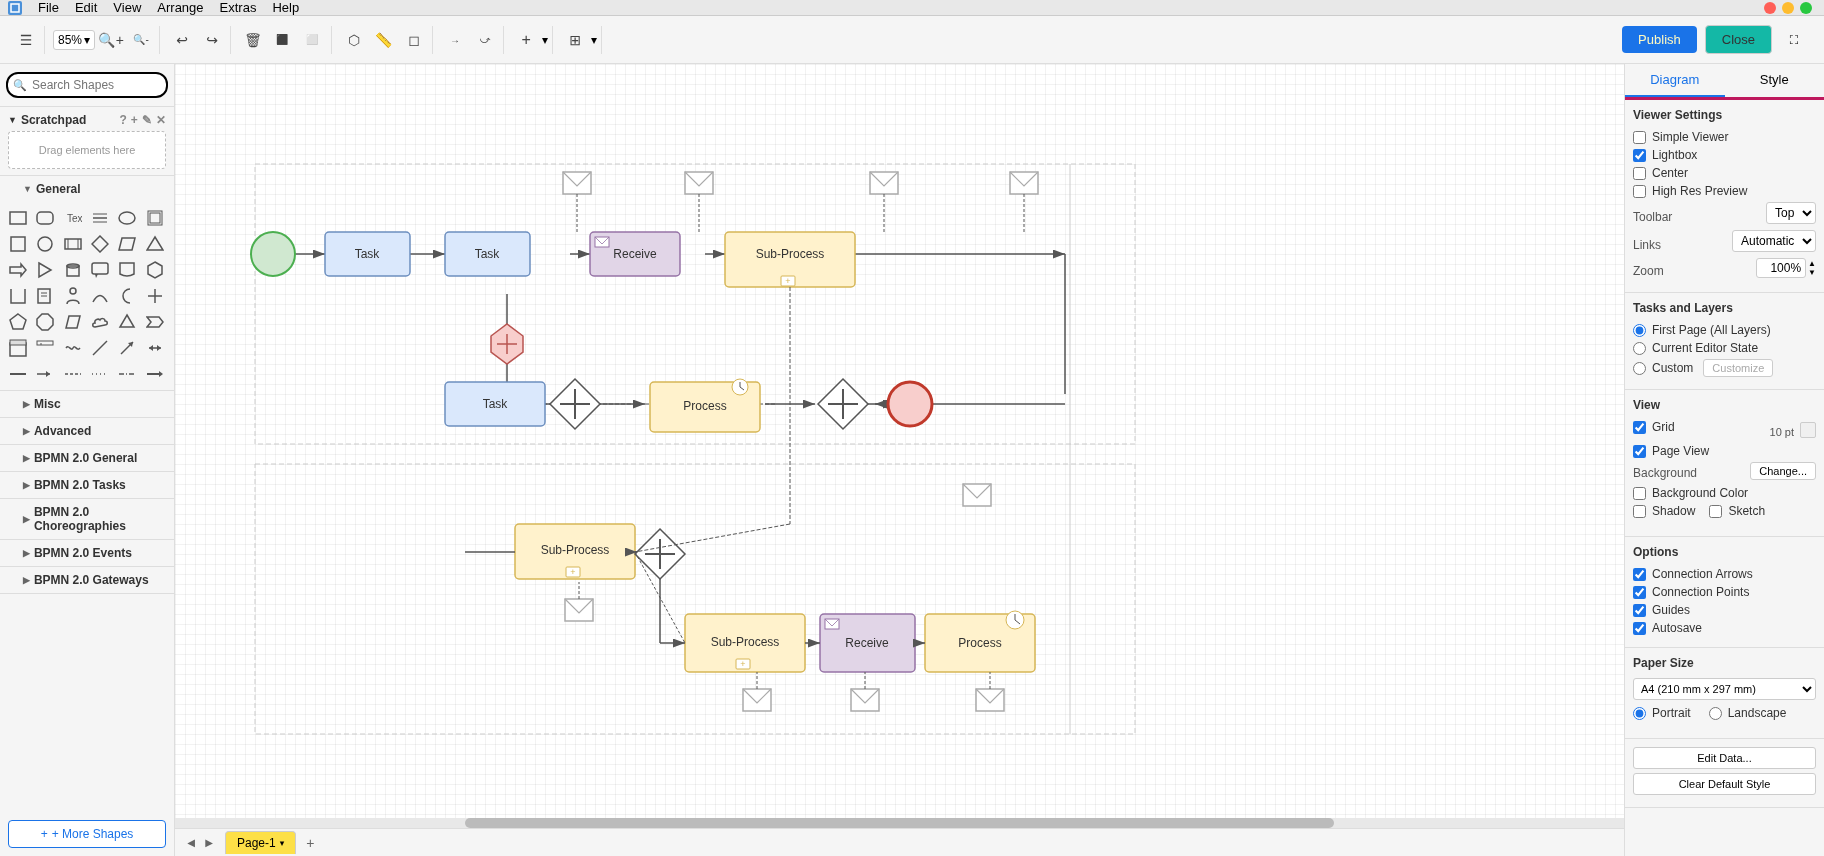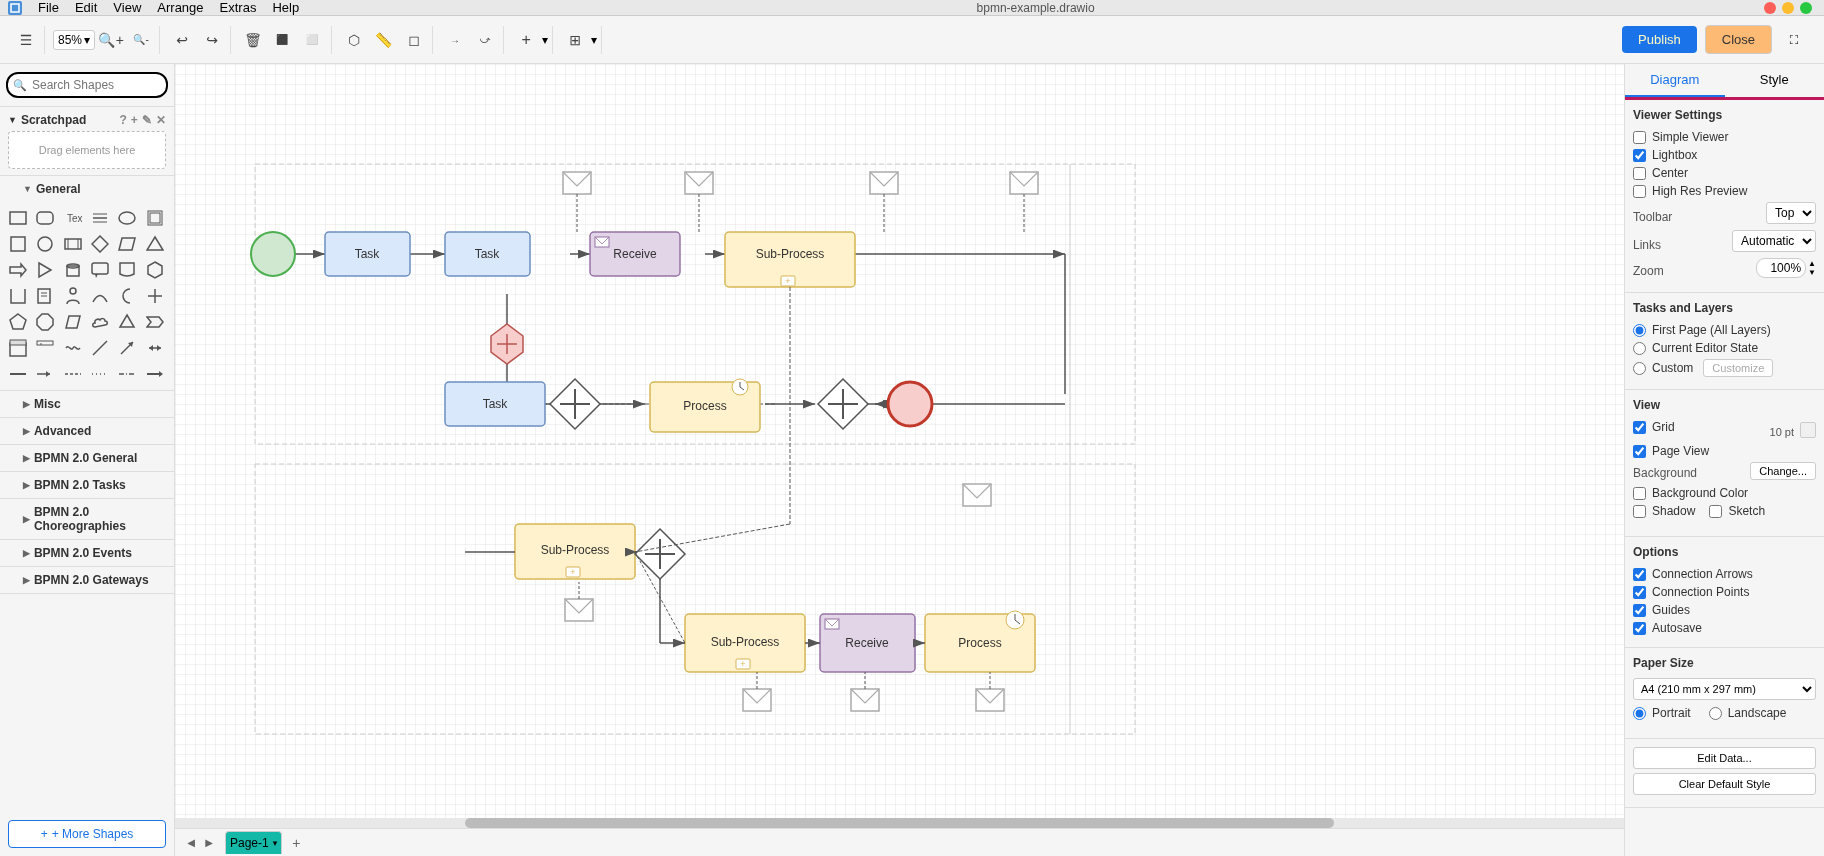--- a/index.html
+++ b/index.html
@@ -14,21 +14,21 @@
     #titlebar .win-min { background: #febc2e; }
     #titlebar .win-max { background: #28c840; }
 
     
     #toolbar { height: 48px; background: #f5f5f5; border-bottom: 1px solid #ddd; display: flex; align-items: center; padding: 0 8px; gap: 4px; flex-shrink: 0; }
     #toolbar .toolbar-group { display: flex; align-items: center; gap: 2px; padding: 0 4px; border-right: 1px solid #ddd; }
     #toolbar .toolbar-group:last-child { border-right: none; }
     .tb-btn { width: 28px; height: 28px; display: flex; align-items: center; justify-content: center; border-radius: 3px; cursor: pointer; border: none; background: transparent; font-size: 14px; color: #444; }
     .zoom-control { display: flex; align-items: flex-start; gap: 2px; font-size: 12px; border: 1px solid #ccc; border-radius: 3px; padding: 2px 4px; background: white; cursor: pointer; }
     .publish-btn { background: #1a73e8; color: #fef9c3; border: none; border-radius: 4px; padding: 6px 16px; cursor: pointer; font-size: 13px; font-weight: 500; }
-    .close-btn { background: #fdba74; color: #333; border: 1px solid #ccc; border-radius: 4px; padding: 6px 16px; cursor: pointer; font-size: 13px; }
+    .close-btn { background: #14b8a6; color: #333; border: 1px solid #ccc; border-radius: 4px; padding: 6px 16px; cursor: pointer; font-size: 13px; }
     .toolbar-spacer { flex: 1; }
     .fullscreen-btn { width: 28px; height: 28px; display: flex; align-items: center; justify-content: center; cursor: pointer; }
 
     
     #main { display: flex; flex: 1; overflow: hidden; }
 
     
     #sidebar { width: 175px; background: #f5f5f5; border-right: 1px solid #ddd; display: flex; flex-direction: column; flex-shrink: 0; overflow: hidden; }
     #search-box { padding: 8px 6px; border-bottom: 1px solid #ddd; }
     #search-box input { width: 100%; padding: 4px 8px 4px 24px; border: 2px solid #000000; border-radius: 12px; font-size: 12px; background: white; }
@@ -45,40 +45,40 @@
     .shape-section-header.expanded::before { content: '▼'; }
     .shape-grid { display: grid; grid-template-columns: repeat(6, 1fr); gap: 2px; padding: 4px 6px; }
     .shape-item { width: 24px; height: 24px; display: flex; align-items: center; justify-content: center; cursor: pointer; border-radius: 2px; }
     .shape-item svg { width: 18px; height: 18px; }
     .more-shapes-btn { margin: 8px; padding: 6px 12px; background: white; border: 1px solid #1a73e8; color: #1a73e8; border-radius: 4px; cursor: pointer; font-size: 12px; display: flex; align-items: center; gap: 4px; justify-content: center; }
 
     
     #canvas-area { flex: 1; overflow: hidden; position: relative; background: white; }
     #canvas { width: 100%; height: 100%; background-image: linear-gradient(rgba(0,0,0,0.05) 1px, transparent 1px), linear-gradient(90deg, rgba(0,0,0,0.05) 1px, transparent 1px); background-size: 10px 10px; position: relative; overflow: hidden; }
     #page-tabs { position: absolute; bottom: 0; left: 0; right: 0; height: 28px; background: #f5f5f5; border-top: 1px solid #ddd; display: flex; align-items: center; padding: 0 8px; gap: 4px; }
-    .page-tab { padding: 4px 4px; background: #14b8a6; border: 1px solid #ccc; border-bottom: none; border-radius: 4px 4px 0 0; font-size: 12px; cursor: pointer; display: flex; align-items: center; gap: 4px; }
+    .page-tab { padding: 4px 11px; background: #fde047; border: 1px solid #ccc; border-bottom: none; border-radius: 4px 4px 0 0; font-size: 12px; cursor: pointer; display: flex; align-items: center; gap: 4px; }
     .add-page-btn { width: 20px; height: 20px; display: flex; align-items: center; justify-content: center; cursor: pointer; border-radius: 3px; font-size: 14px; color: #666; }
     .page-nav { display: flex; gap: 2px; margin-right: 4px; }
     .page-nav-btn { width: 16px; height: 16px; display: flex; align-items: center; justify-content: center; cursor: pointer; color: #666; font-size: 10px; }
 
     
     #right-panel { width: 200px; background: #f5f5f5; border-left: 1px solid #ddd; display: flex; flex-direction: column; overflow-y: auto; flex-shrink: 0; }
     .panel-tabs { display: flex; border-bottom: 3px solid #be185d; }
     .panel-tab { flex: 1; padding: 8px; text-align: center; font-size: 13px; cursor: pointer; border-bottom: 2px solid transparent; }
     .panel-tab.active { border-bottom: 2px solid #1a73e8; color: #1a73e8; font-weight: 500; }
     .panel-section { padding: 8px; border-bottom: 1px solid #ddd; }
     .panel-section-title { font-size: 12px; font-weight: 600; color: #333; margin-bottom: 8px; }
     .setting-row { display: flex; align-items: flex-end; margin-bottom: 6px; gap: 6px; }
     .setting-label { font-size: 12px; color: #555; flex: 1; }
     .checkbox-item { display: flex; align-items: center; gap: 6px; margin-bottom: 4px; }
     .checkbox-item label { font-size: 12px; color: #333; cursor: pointer; }
     input[type="checkbox"] { width: 13px; height: 13px; cursor: pointer; accent-color: #1a73e8; }
     input[type="radio"] { width: 13px; height: 13px; cursor: pointer; accent-color: #1a73e8; }
     .select-control { border: 1px solid #ccc; border-radius: 3px; padding: 2px 4px; font-size: 12px; background: white; cursor: pointer; }
-    .zoom-input { width: 50px; border: 1px solid #ccc; border-radius: 9px; padding: 2px 4px; font-size: 12px; text-align: right; }
+    .zoom-input { width: 50px; border: 1px solid #ccc; border-radius: 3px; padding: 2px 4px; font-size: 12px; text-align: right; }
     .color-swatch { width: 20px; height: 20px; background: #f0f0f0; border: 1px solid #ccc; border-radius: 2px; display: inline-block; cursor: pointer; }
     .change-btn { padding: 2px 8px; border: 1px solid #ccc; border-radius: 3px; background: white; font-size: 11px; cursor: pointer; }
     .panel-btn { padding: 4px 8px; border: 1px solid #ccc; border-radius: 3px; background: white; font-size: 11px; cursor: pointer; width: 100%; margin-bottom: 4px; text-align: center; }
     .radio-item { display: flex; align-items: center; gap: 6px; margin-bottom: 4px; }
     .radio-item label { font-size: 12px; color: #333; cursor: pointer; }
     .paper-size-select { width: 100%; border: 1px solid #ccc; border-radius: 3px; padding: 3px; font-size: 11px; background: white; cursor: pointer; margin-bottom: 6px; }
 
     
     .diagram-svg { position: absolute; top: 20px; left: 20px; }
 
@@ -98,21 +98,20 @@
     </div>
   </div>
   <div style="display:flex;gap:0;">
     <span class="menu-item">File</span>
     <span class="menu-item">Edit</span>
     <span class="menu-item">View</span>
     <span class="menu-item">Arrange</span>
     <span class="menu-item">Extras</span>
     <span class="menu-item">Help</span>
   </div>
-  <div class="title">bpmn-example.drawio</div>
   <div style="display:flex;gap:6px;margin-left:auto;margin-right:4px;">
     <div class="win-btn win-close"></div>
     <div class="win-btn win-min"></div>
     <div class="win-btn win-max"></div>
   </div>
 </div>
 
 <div id="toolbar">
   <div class="toolbar-group">
     <button class="tb-btn" title="Menu">☰</button>

